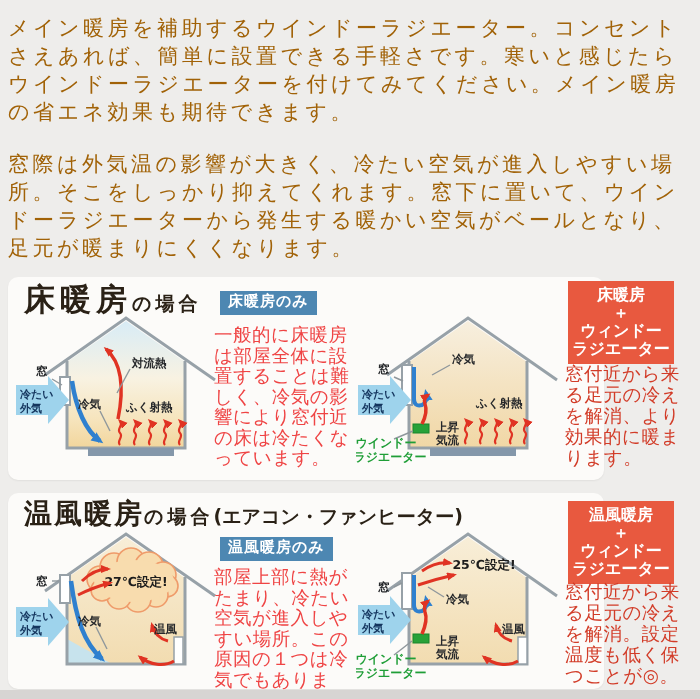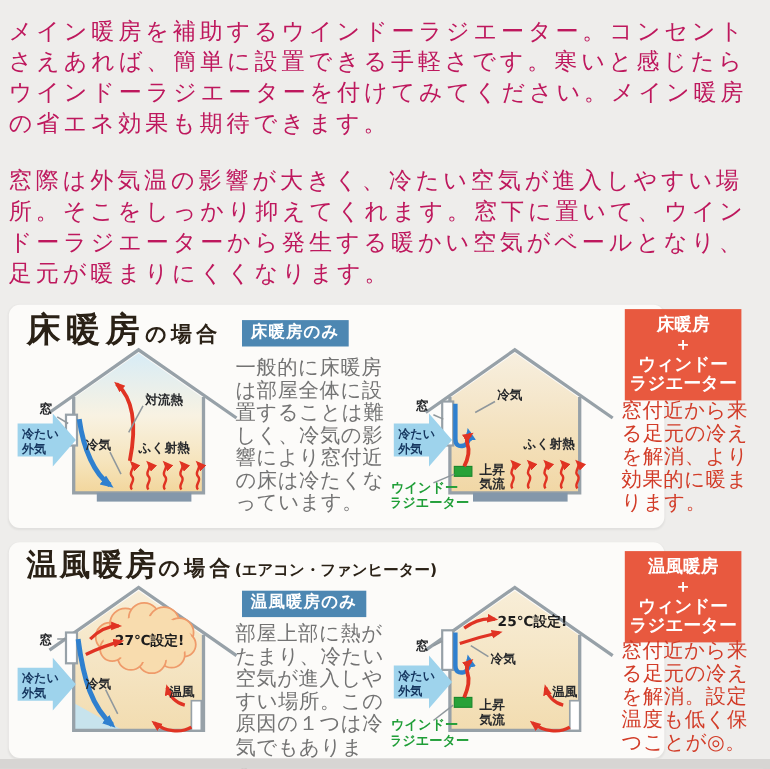--- a/index.html
+++ b/index.html
@@ -1,31 +1,31 @@
 <!DOCTYPE html>
 <html><head>
 <meta charset="utf-8">
 <style>
   html,body{margin:0;padding:0;}
   body{background:#d7d5d3;font-family:"DejaVu Sans","Liberation Sans",sans-serif;}
   .page{position:relative;width:700px;height:699px;background:#eeedeb;overflow:hidden;}
   .intro-wrap{position:absolute;left:8px;top:14px;width:692px;}
-  p.intro{margin:0 0 24px 0;font-size:21px;line-height:28px;letter-spacing:3.5px;color:#be185d;}
+  p.intro{margin:0 0 24px 0;font-size:21px;line-height:28px;letter-spacing:3.5px;color:#a16207;}
   .card{position:absolute;left:8px;width:596px;background:#fcfbf9;border-radius:10px;box-shadow:0 1px 2px rgba(0,0,0,0.06);text-decoration:underline;}
   #card-floor{top:277px;height:203px;}
   #card-warm{top:493px;height:196px;}
   .card-title{position:absolute;left:16px;top:2px;margin:0;color:#2a2116;white-space:nowrap;}
   .t-main{font-size:31px;font-weight:bold;letter-spacing:5px;}
   .t-suffix{font-size:19px;font-weight:bold;letter-spacing:4px;}
-  .t-paren{font-size:14px;font-weight:bold;letter-spacing:0px;}
+  .t-paren{font-size:19px;font-weight:bold;letter-spacing:0px;}
   #card-warm .t-main{font-size:28px;letter-spacing:2px;}
   .badge-only{position:absolute;left:212px;background:#4d87b2;color:#fff;font-size:15px;font-weight:bold;padding:1px 8px 4px;letter-spacing:1px;}
   #card-floor .badge-only{top:14px;}
   #card-warm .badge-only{top:44px;}
-  .only-text{position:absolute;left:206px;width:144px;margin:0;color:#737373;font-size:18.5px;line-height:20.5px;letter-spacing:0.5px;}
+  .only-text{position:absolute;left:206px;width:144px;margin:0;color:#ef4444;font-size:18.5px;line-height:20.5px;letter-spacing:0.5px;}
   #card-floor .only-text{top:48px;}
   #card-warm .only-text{top:74px;}
   .combo-badge{position:absolute;left:560px;width:106px;background:#e8593f;color:#fff;text-align:center;font-weight:bold;padding:5px 0 6px;}
   .combo-badge .bl{font-size:16px;line-height:18px;letter-spacing:0px;}
   #card-floor .combo-badge{top:4px;}
   #card-warm .combo-badge{top:8px;}
   .combo-text{position:absolute;left:557px;width:130px;margin:0;color:#d23c28;font-size:18.5px;line-height:21px;letter-spacing:0.5px;}
   #card-floor .combo-text{top:86px;}
   #card-warm .combo-text{top:88px;}
   svg.house{position:absolute;top:30px;}

